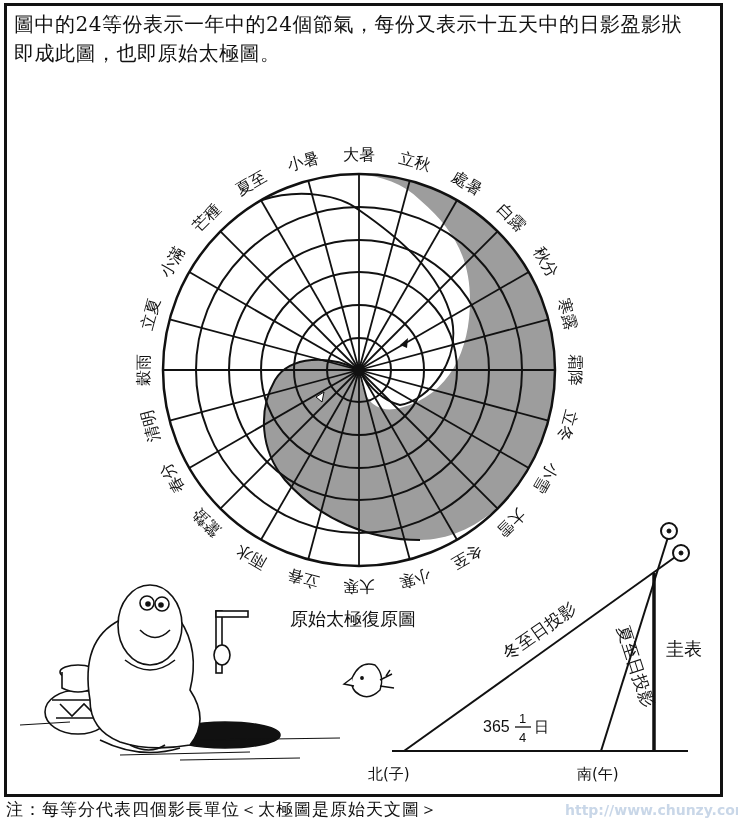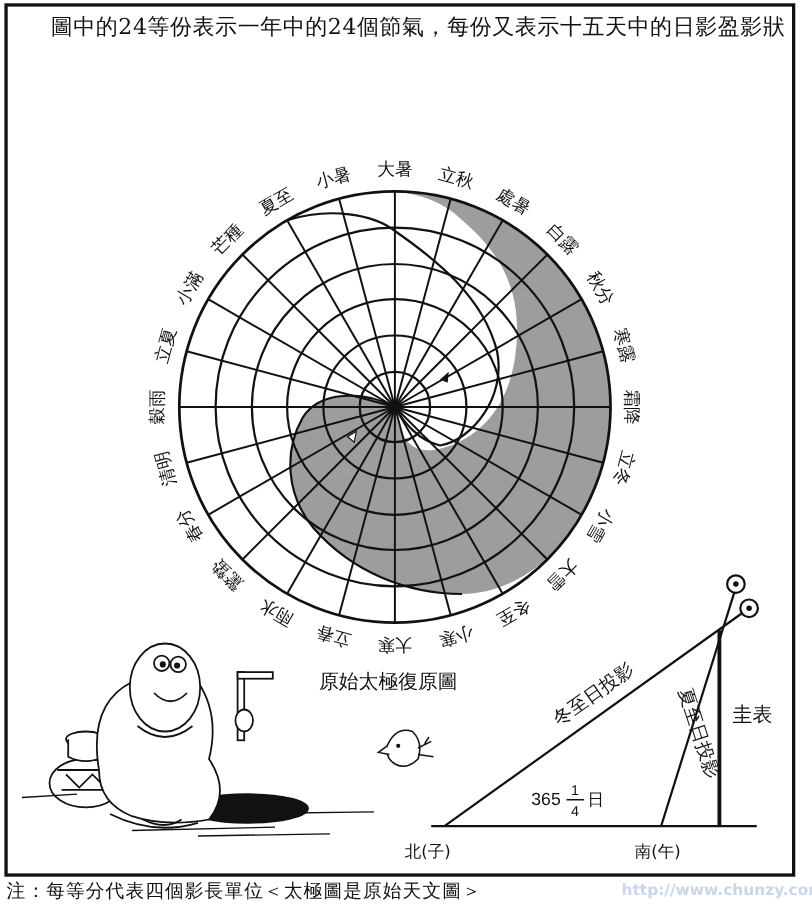--- a/index.html
+++ b/index.html
@@ -1,30 +1,31 @@
 <!DOCTYPE html>
 <html><head>
 <meta charset="utf-8">
 <style>
   html, body { margin:0; padding:0; background:#ffffff; }
   body { width:738px; height:824px; position:relative; overflow:hidden; font-family:"DejaVu Sans", sans-serif; color:#111; }
   .frame { position:absolute; left:4px; top:3px; width:713px; height:788px; border:3px solid #111; background:#fff; }
   .intro { position:absolute; left:14px; top:10px; width:700px; font-family:"DejaVu Serif", serif; font-size:20px; line-height:29px; color:#111; letter-spacing:0.5px; }
-  .intro p { margin:0;text-align:right; }
+  .intro p { margin:0; }
   svg.main { position:absolute; left:0; top:0; }
   .footnote { position:absolute; left:6px; top:798px; font-family:"DejaVu Serif", serif; font-size:17px; color:#111; letter-spacing:1px; }
   .watermark { position:absolute; left:565px; top:802px; font-family:"DejaVu Sans", sans-serif; font-weight:bold; font-size:14px; color:#c9d7e8; }
 </style>
 </head>
 <body>
 
 <div class="frame"></div>
 
 <div class="intro">
   <p>圖中的24等份表示一年中的24個節氣，每份又表示十五天中的日影盈影狀</p>
+  <p>即成此圖，也即原始太極圖。</p>
 </div>
 
 <svg class="main" width="738" height="824" viewBox="0 0 738 824">
   <defs>
     <clipPath id="circ">
         <circle cx="359" cy="370" r="196"></circle>
       </clipPath>
   </defs>
 
   <g>

